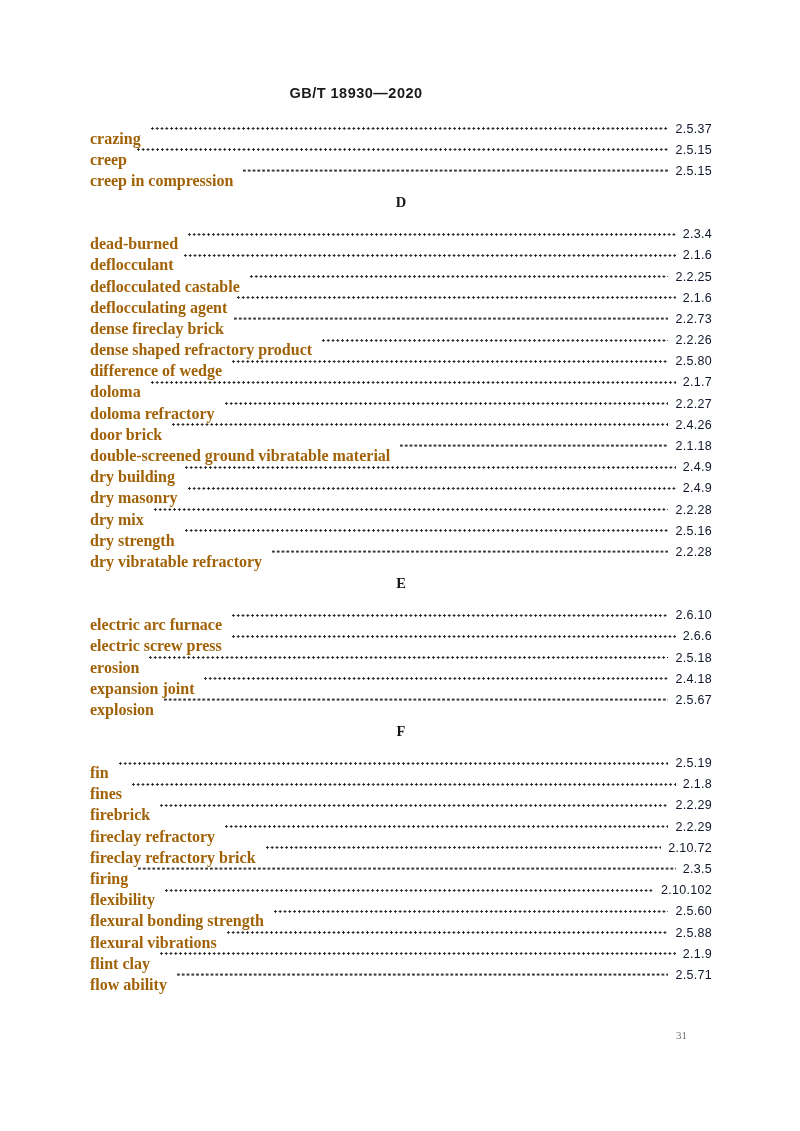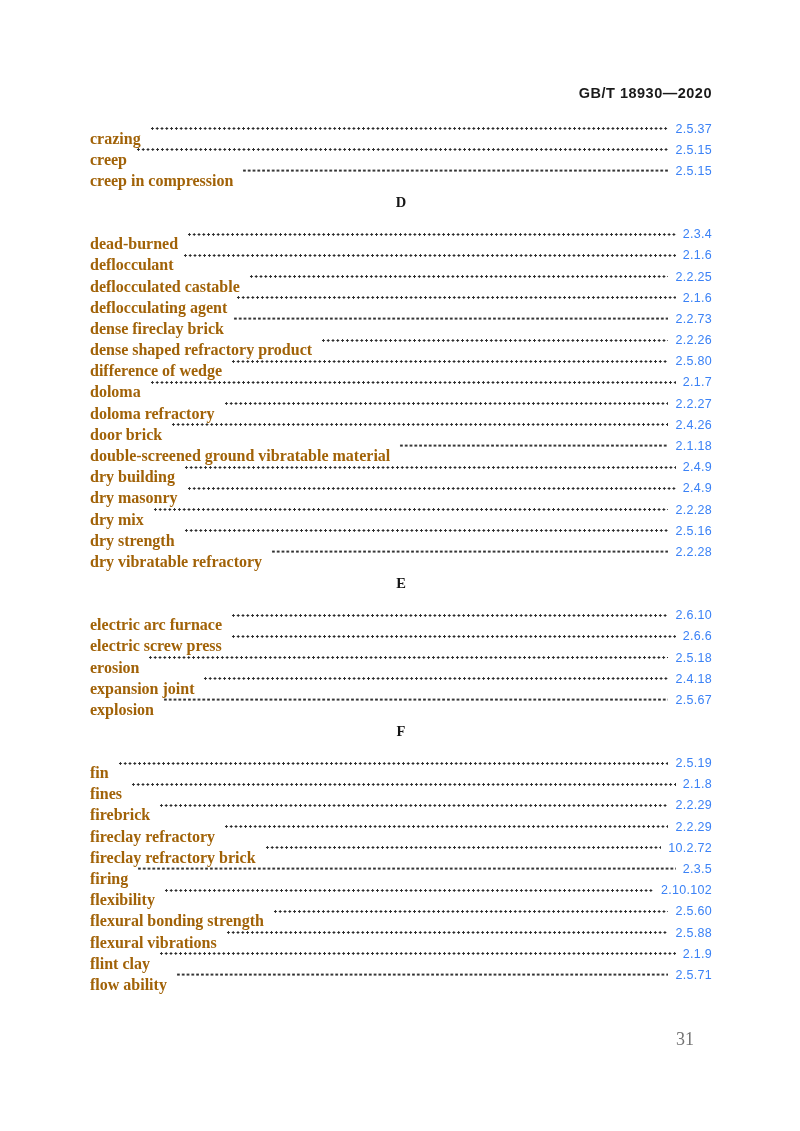--- a/index.html
+++ b/index.html
@@ -14,21 +14,21 @@
     background: #ffffff;
     overflow: hidden;
     font-family: "Liberation Serif", serif;
     color: #1c1c1c;
   }
   .doc-header {
     position: absolute;
     top: 85px;
     left: 0;
     right: 88px;
-    text-align: right;
+    text-align: center;
     font-family: "Liberation Sans", sans-serif;
     font-weight: bold;
     font-size: 14.5px;
     letter-spacing: 0.5px;
     color: #1a1a1a;
   }
   .index-list {
     position: absolute;
     left: 90px;
     top: 118px;
@@ -63,28 +63,28 @@
     background-image: radial-gradient(circle, #2b2b2b 1.05px, rgba(0,0,0,0) 1.3px);
     background-size: 4.8px 100%;
     background-position: left center;
     background-repeat: repeat-x;
   }
   .entry-ref {
     white-space: nowrap;
     flex: 0 0 auto;
     font-family: "Liberation Sans", sans-serif;
     font-size: 12.5px;
-    color: #3b82f6;
+    color: #0f172a;
     letter-spacing: 0.3px;
   }
   .page-number {
     position: absolute;
     top: 1029px;
     left: 676px;
-    font-size: 18px;
+    font-size: 11px;
     color: #737373;
   }
 </style>
 </head>
 <body>
 
 <div class="page">
   <div class="doc-header">GB/T 18930—2020</div>
 
   <div class="index-list" id="index-list">
@@ -227,21 +227,21 @@
         <span class="entry-ref">2.2.29</span>
       </div>
       <div class="entry-row">
         <span class="entry-term">fireclay refractory</span>
         <span class="dot-leader"></span>
         <span class="entry-ref">2.2.29</span>
       </div>
       <div class="entry-row">
         <span class="entry-term">fireclay refractory brick</span>
         <span class="dot-leader"></span>
-        <span class="entry-ref">10.2.72</span>
+        <span class="entry-ref">2.10.72</span>
       </div>
       <div class="entry-row">
         <span class="entry-term">firing</span>
         <span class="dot-leader"></span>
         <span class="entry-ref">2.3.5</span>
       </div>
       <div class="entry-row">
         <span class="entry-term">flexibility</span>
         <span class="dot-leader"></span>
         <span class="entry-ref">2.10.102</span>

